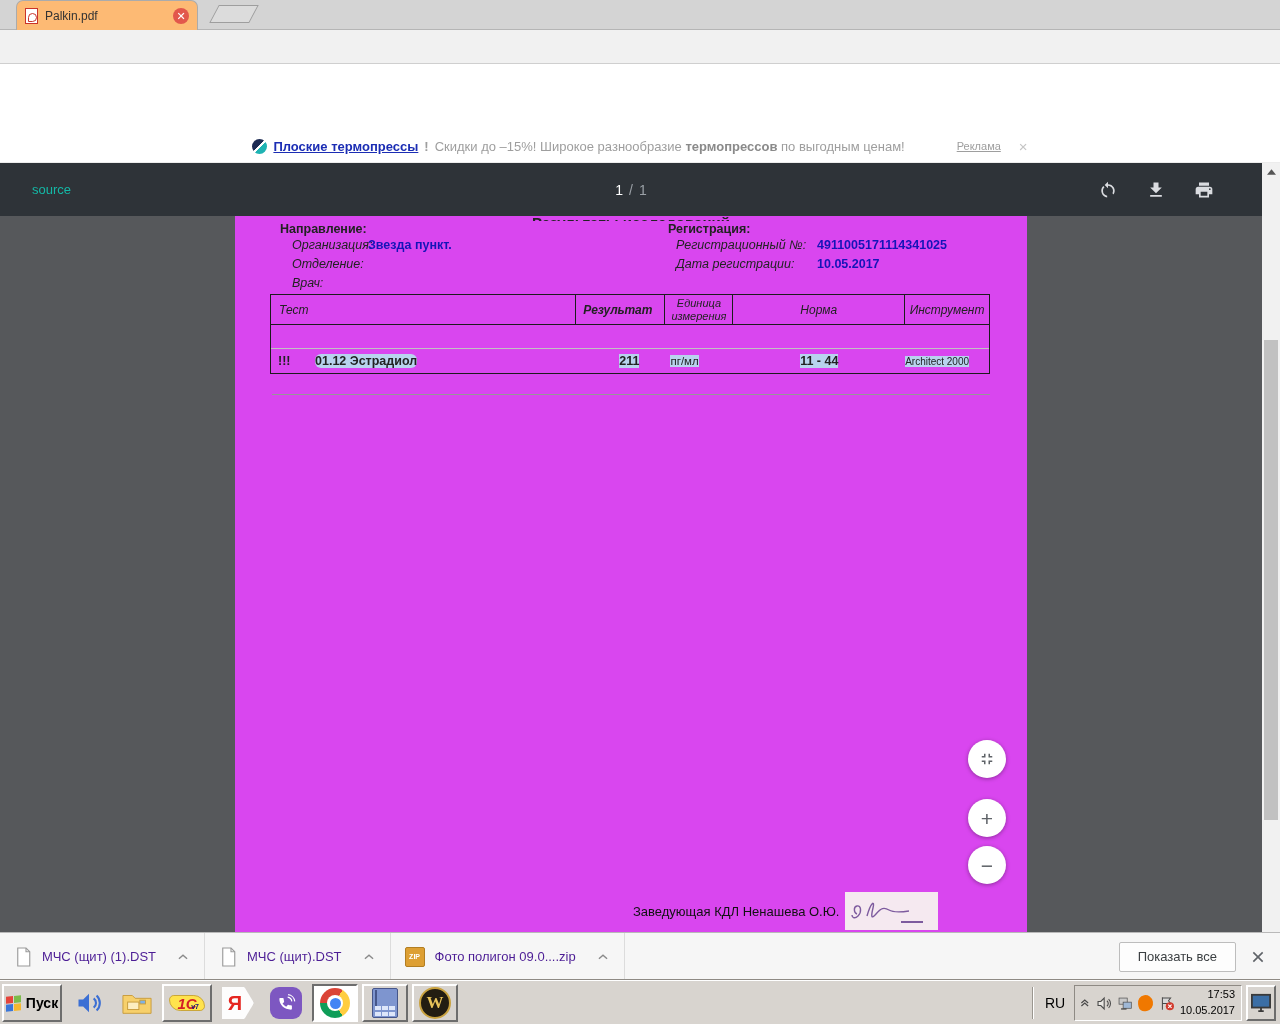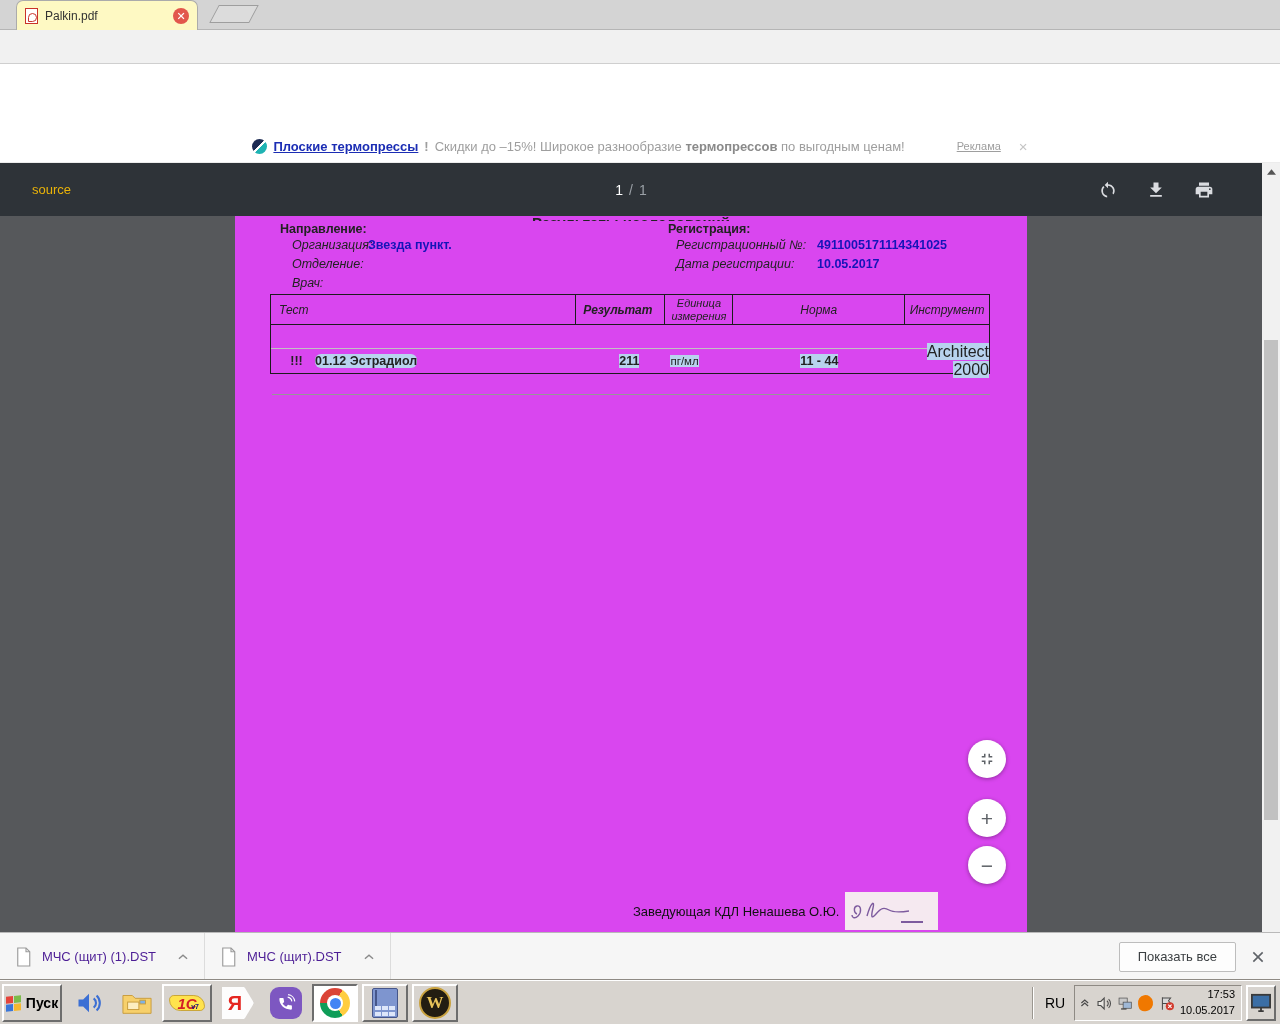--- a/index.html
+++ b/index.html
@@ -4,21 +4,21 @@
 <style>
   * { margin:0; padding:0; box-sizing:border-box; }
   html,body { width:1280px; height:1024px; }
   body { position:relative; overflow:hidden; background:#56585b;
          font-family:"Liberation Sans","DejaVu Sans",sans-serif; font-size:13px; color:#222; }
   .abs { position:absolute; }
   svg { display:block; }
 
   
   #tabstrip { left:0; top:0; width:1280px; height:30px; background:#d4d4d4; border-bottom:1px solid #b5b5b5; }
-  #tab { left:16px; top:0; width:182px; height:30px; background:#fef9c3; border:1px solid #ababab; border-bottom:none;
+  #tab { left:16px; top:0; width:182px; height:30px; background:#fdba74; border:1px solid #ababab; border-bottom:none;
          border-radius:7px 7px 0 0; display:flex; align-items:center; padding:0 8px; gap:7px; }
   .tab-title { font-size:12px; color:#333; flex:1; white-space:nowrap; overflow:hidden; }
   .tab-close { width:16px; height:16px; border-radius:50%; background:#e2574c; color:#fff; font-size:11px;
                line-height:16px; text-align:center; font-weight:bold; }
   #newtab { left:214px; top:5px; width:40px; height:18px; background:#dcdcdc; border:1px solid #9e9e9e; transform:skewX(-28deg); }
   .pdf-fav { width:13px; height:16px; background:#fff; border:1px solid #c9342a; position:relative; }
   .pdf-fav::after { content:""; position:absolute; left:2px; top:4px; width:7px; height:7px;
                     border:1.5px solid #c9342a; border-radius:50% 50% 50% 0; }
 
   
@@ -47,54 +47,54 @@
   .ad-bang { color:#9e9e9e; font-weight:bold; }
   .ad-text { color:#9e9e9e; font-size:13px; }
   .ad-bold { color:#8a8a8a; font-weight:bold; }
   .ad-label { color:#9e9e9e; font-size:11px; text-decoration:underline; margin-left:6px;padding-left:40px; }
   .ad-close { color:#c4c4c4; font-size:15px; margin-left:12px; }
   .direct-ic { width:15px; height:15px; border-radius:50%;
                background:linear-gradient(135deg,#1d2b53 44%,#ffffff 44%,#ffffff 56%,#1fb3b3 56%); }
 
   
   #viewer-toolbar { left:0; top:163px; width:1262px; height:53px; background:#2e3338; }
-  #src-label { left:32px; top:0; height:53px; display:flex; align-items:center; color:#eab308; font-size:13px; }
+  #src-label { left:32px; top:0; height:53px; display:flex; align-items:center; color:#14b8a6; font-size:13px; }
   #page-ind { left:0; top:0; width:1262px; height:53px; display:flex; align-items:center; justify-content:center;
               gap:6px; font-size:14px; }
   #page-ind .cur { color:#fff; } #page-ind .dim { color:#9aa0a6; }
   .vt-ic { position:absolute; top:17px; width:20px; height:20px; color:#dadce0; }
 
   
   #viewer { left:0; top:216px; width:1262px; height:716px; background:#56585b; }
   #page { left:235px; top:0; width:792px; height:716px; background:#d946ef; overflow:hidden; }
   .clip-title { left:0; top:0; width:792px; height:5px; overflow:hidden; text-align:center; }
   .clip-title span { display:inline-block; margin-top:-14px; font-weight:bold; font-size:15px; }
   .lbl-b { font-weight:bold; font-size:12.5px; }
   .lbl-i { font-style:italic; font-size:12.5px; }
   .val-blue { color:#1414b8; font-weight:bold; font-size:12.5px; }
 
   #doc-table { left:35px; top:78px; width:720px; border:1px solid #1c1c1c; }
   .tr-head { display:flex; height:30px; border-bottom:1px solid #1c1c1c; }
   .tr-head > div { font-style:italic; font-size:12px; display:flex; align-items:center; border-right:1px solid #1c1c1c; }
   .tr-head > div:last-child { border-right:none; }
   .tr-empty { height:23px; }
   .tr-data { display:flex; height:25px; border-top:1px solid #c2c2c2; align-items:center; font-size:12.5px; }
-  .c1 { width:305px;text-align:center; } .c2 { width:90px;font-weight:bold; } .c3 { width:68px; } .c4 { width:172px; } .c5 { width:84px; }
+  .c1 { width:305px; } .c2 { width:90px;font-weight:bold; } .c3 { width:68px; } .c4 { width:172px; } .c5 { width:84px; }
   .h-test { padding-left:8px; }
   .h-res { justify-content:flex-end; padding-right:12px; }
   .h-unit { justify-content:center; text-align:center; font-size:11px !important; line-height:1.15; }
   .h-norm { justify-content:center; }
   .h-instr { justify-content:center; }
   .d-flag { padding-left:7px; width:44px; font-weight:bold; }
   .hl { background:#b8d3ee; }
   .d-test { font-weight:bold;border-radius:6px; }
   .d-res { text-align:right; padding-right:26px; font-weight:bold; }
   .d-unit { padding-left:5px; font-size:11.5px; }
   .d-norm { text-align:center; font-weight:bold; }
-  .d-instr { text-align:right; font-size:16px; }
+  .d-instr { text-align:left; font-size:10px; }
   #rule { left:37px; top:178px; width:718px; height:1px; background:#979797; }
   #sig-line { left:398px; top:688px; font-size:13px; color:#111; }
   #sig-img { left:610px; top:676px; width:93px; height:38px; background:#f5e9f0; }
 
   .zoom-circle { width:38px; height:38px; border-radius:50%; background:#fff; box-shadow:0 1px 4px rgba(0,0,0,.35);
                  display:flex; align-items:center; justify-content:center; color:#5f6368; }
   .zoom-circle svg { width:18px; height:18px; }
   .zoom-glyph { font-size:21px; color:#5f6368; line-height:1; }
 
   
@@ -332,20 +332,27 @@
   <div class="dl-item">
     <svg width="18" height="22" viewBox="0 0 24 28">
         <path d="M5 2h11l5 5v19H5z" fill="#fff" stroke="#9a9a9a" stroke-width="1.5"></path>
         <path d="M16 2v5h5" fill="none" stroke="#9a9a9a" stroke-width="1.5"></path>
       </svg>
     <span class="dl-name">МЧС (щит).DST</span>
     <svg class="dl-chev" viewBox="0 0 24 24" fill="none" stroke="currentColor" stroke-width="2.4">
         <path d="M5 15l7-6 7 6"></path>
       </svg>
   </div>
+  <div class="dl-item">
+    <span class="zip-ic">ZIP</span>
+    <span class="dl-name">Фото полигон 09.0....zip</span>
+    <svg class="dl-chev" viewBox="0 0 24 24" fill="none" stroke="currentColor" stroke-width="2.4">
+        <path d="M5 15l7-6 7 6"></path>
+      </svg>
+  </div>
   <div id="show-all">Показать все</div>
   <svg id="shelf-close" viewBox="0 0 24 24" fill="none" stroke="currentColor" stroke-width="2.4">
       <path d="M5 5l14 14M19 5L5 19"></path>
     </svg>
 </div>
 
 <div class="abs" id="taskbar">
   <div class="tb-btn" style="left:2px; width:60px">
     <span class="winflag">
         <i></i>

